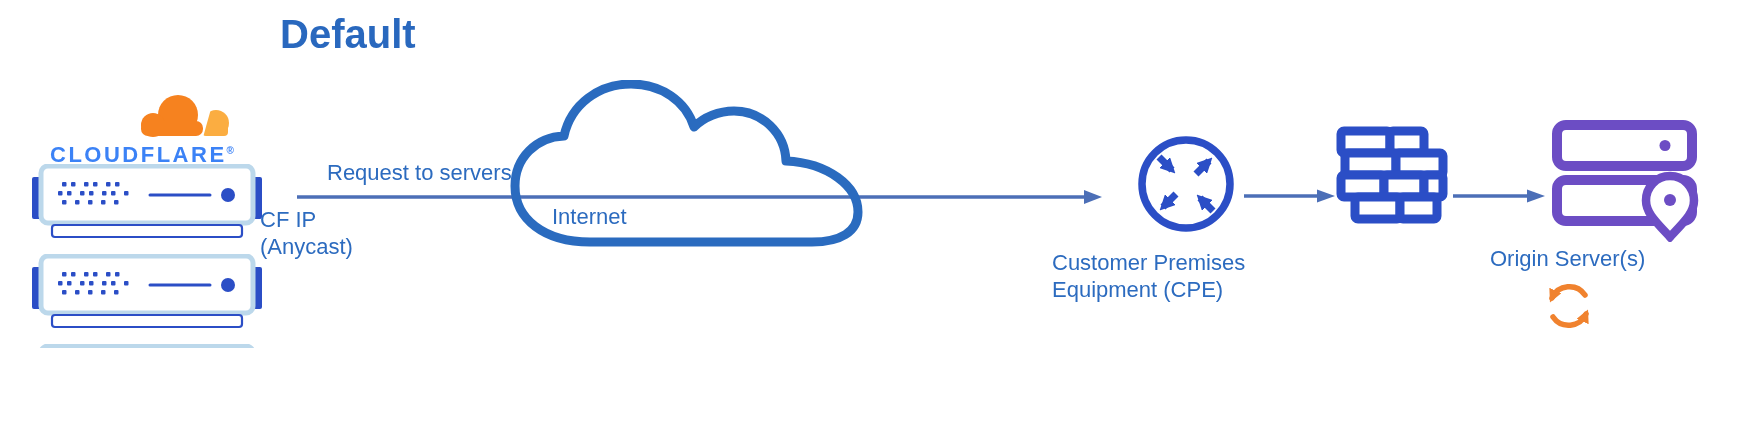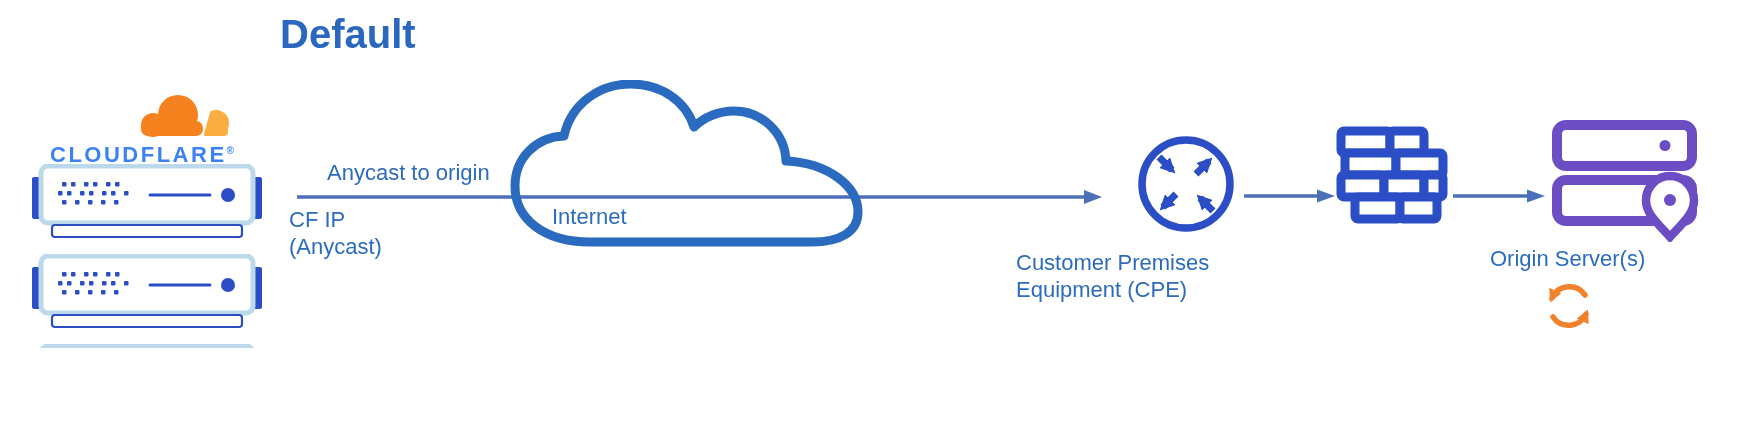--- a/index.html
+++ b/index.html
@@ -136,22 +136,22 @@
         <rect x="56" y="36" width="4.5" height="4.5" rx="1"></rect>
           <rect x="69" y="36" width="4.5" height="4.5" rx="1"></rect>
         <rect x="82" y="36" width="4.5" height="4.5" rx="1"></rect>
       </g>
       <line x1="118" y1="31" x2="178" y2="31" stroke="#2B4EC6" stroke-width="3" stroke-linecap="round"></line>
       <circle cx="196" cy="31" r="7" fill="#2B4EC6"></circle>
       <rect x="20" y="61" width="190" height="12" rx="3" fill="#fff" stroke="#2B4EC6" stroke-width="2.2"></rect>
     </svg>
   </div>
 
-  <div class="lbl" style="left:327px;top:159px">Anycast to origin</div>
-  <div class="lbl pre" style="left:289px;top:206px">CF IP
+  <div class="lbl" style="left:327px;top:159px">Request to servers</div>
+  <div class="lbl pre" style="left:260px;top:206px">CF IP
 (Anycast)</div>
 
   <svg class="abs" style="left:490px;top:80px" width="375" height="168" viewBox="0 0 375 168">
     <path d="M 100,162 C 54,162 25,139 25,106 C 25,78 46,57 74,56 C 81,24 109,4 141,4
              C 171,4 196,21 204,47 C 214,37 229,31 244,31 C 272,31 295,53 296,81
              C 338,83 368,106 368,132 C 368,152 350,162 322,162 Z" fill="none" stroke="#2A6BBF" stroke-width="9" stroke-linejoin="round"></path>
   </svg>
   <div class="lbl ctr" style="left:552px;top:203px;width:170px">Internet</div>
 
   <svg class="abs" style="left:1134px;top:132px" width="104" height="104" viewBox="0 0 104 104">
@@ -161,21 +161,21 @@
       </marker>
     </defs>
     <circle cx="52" cy="52" r="44" fill="#fff" stroke="#2B4EC6" stroke-width="7.5"></circle>
     <g stroke="#2B4EC6" stroke-width="7">
       <line x1="25" y1="25" x2="38" y2="38" marker-end="url(#mh)"></line>
       <line x1="62" y1="42" x2="75" y2="29" marker-end="url(#mh)"></line>
       <line x1="42" y1="62" x2="29" y2="75" marker-end="url(#mh)"></line>
       <line x1="79" y1="79" x2="66" y2="66" marker-end="url(#mh)"></line>
     </g>
   </svg>
-  <div class="lbl pre ctr" style="left:1016px;top:249px;width:280px">Customer Premises
+  <div class="lbl pre ctr" style="left:1052px;top:249px;width:280px">Customer Premises
 Equipment (CPE)</div>
 
   <svg class="abs" style="left:1334px;top:124px" width="116" height="102" viewBox="0 0 116 102">
     <g fill="#fff" stroke="#2B4EC6" stroke-width="9" stroke-linejoin="round">
       <rect x="7" y="7" width="49" height="22" rx="3"></rect>
       <rect x="56" y="7" width="34" height="22" rx="3"></rect>
       <rect x="11" y="29" width="51" height="22" rx="3"></rect>
       <rect x="62" y="29" width="47" height="22" rx="3"></rect>
       <rect x="7" y="51" width="43" height="22" rx="3"></rect>
       <rect x="50" y="51" width="40" height="22" rx="3"></rect>

